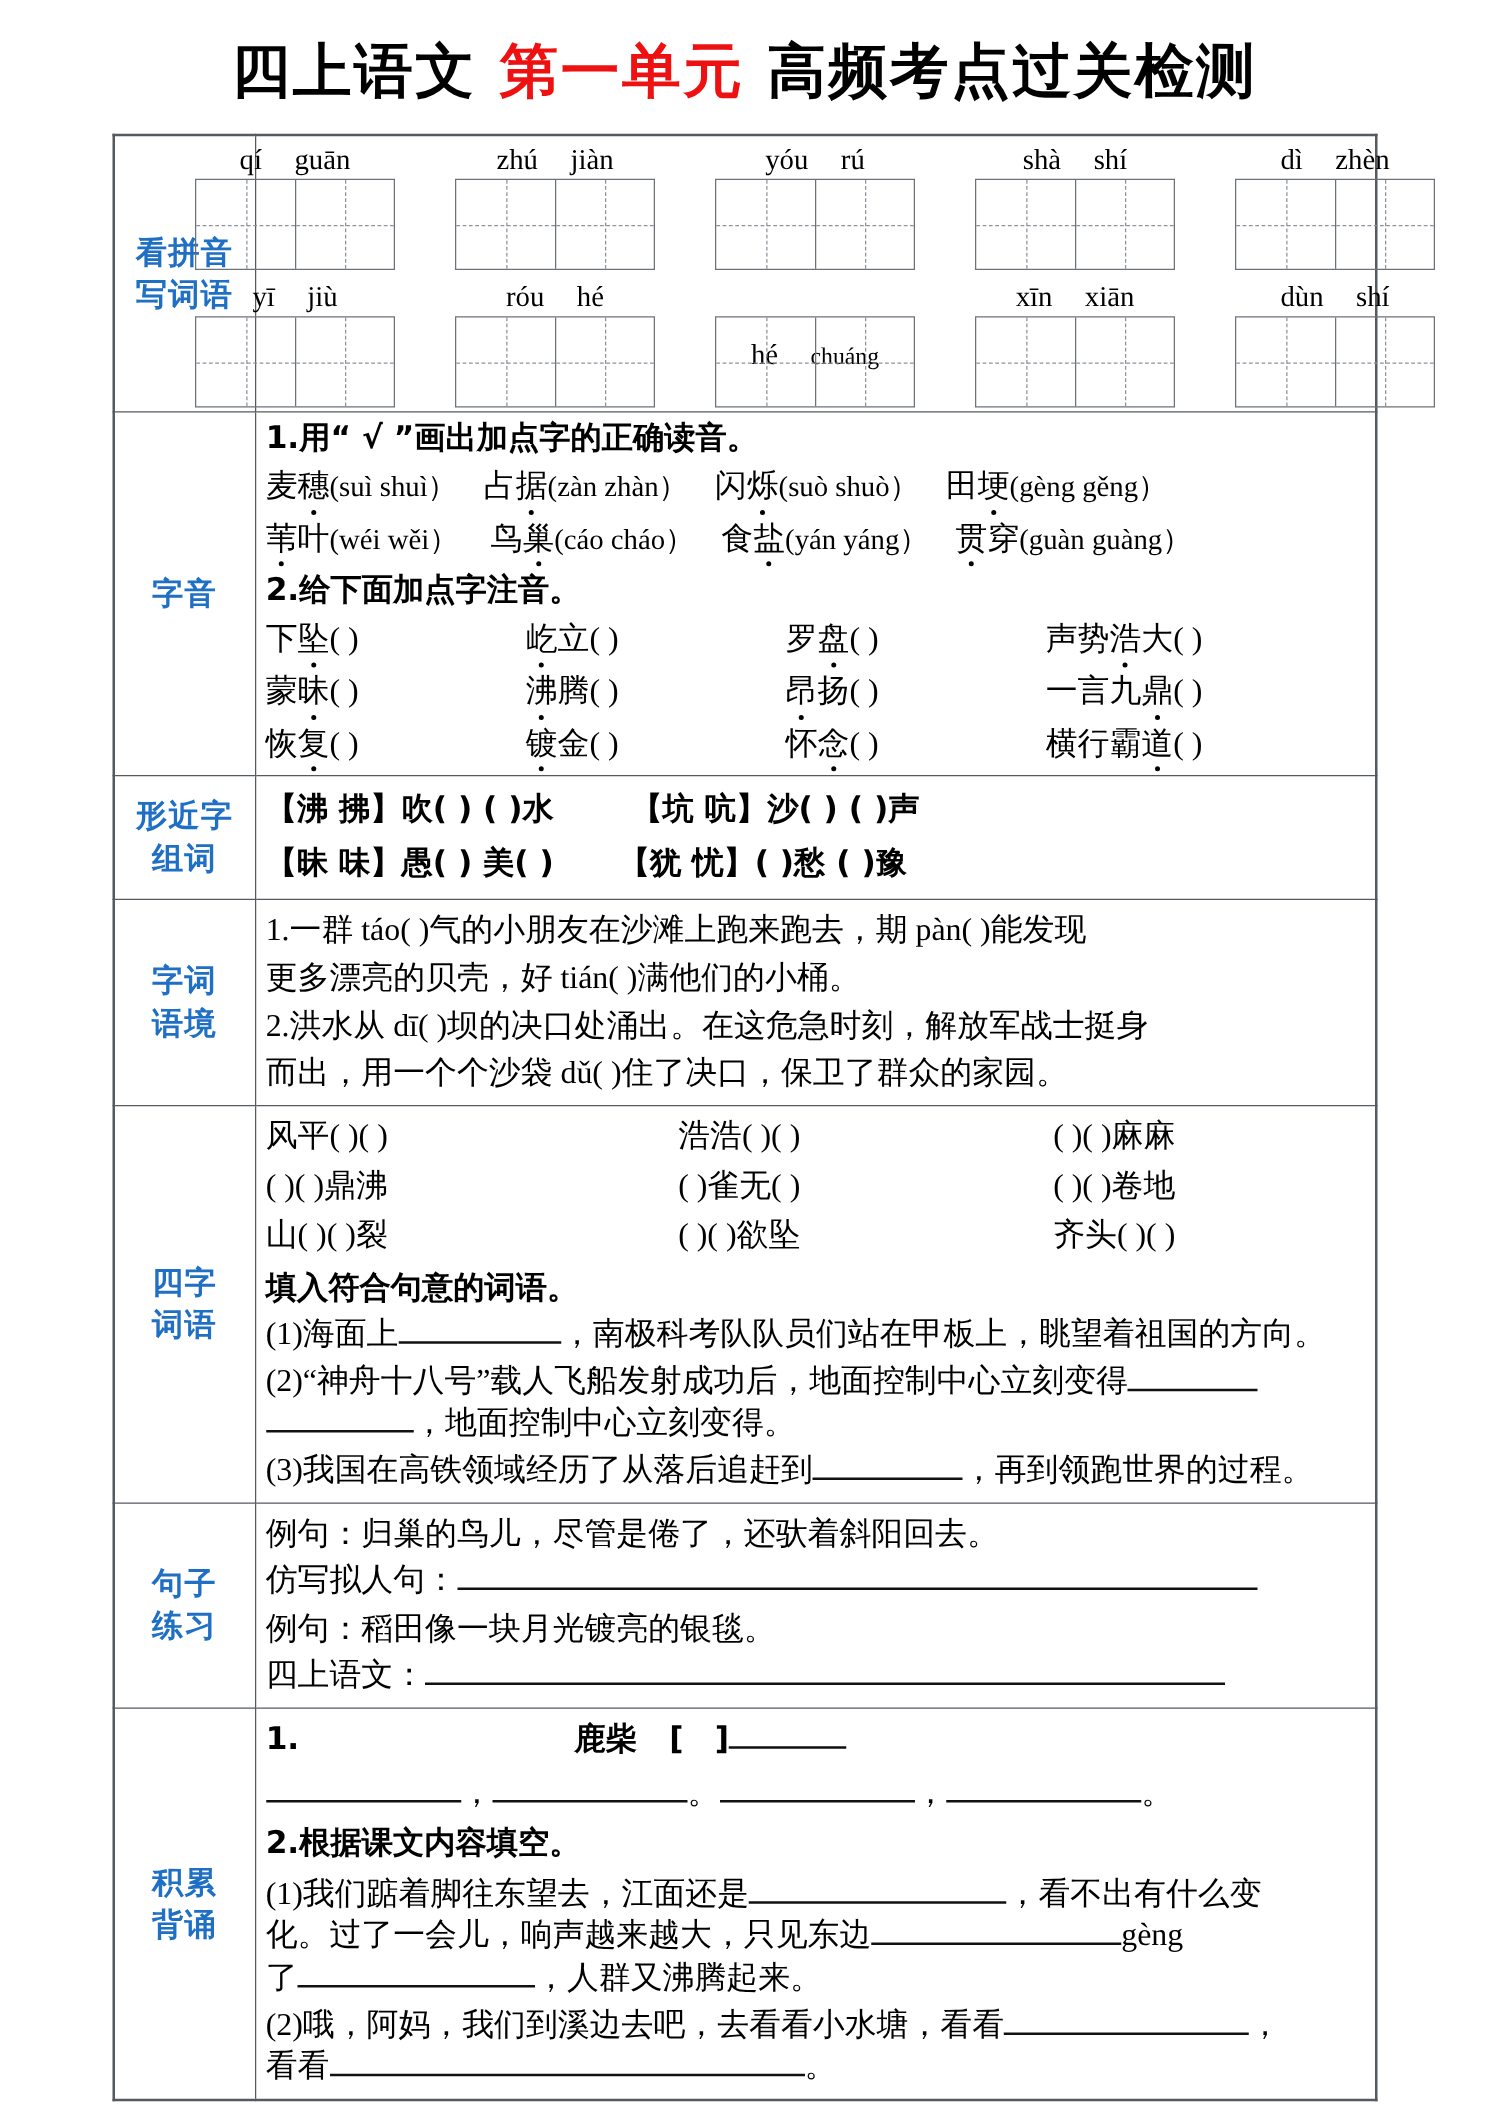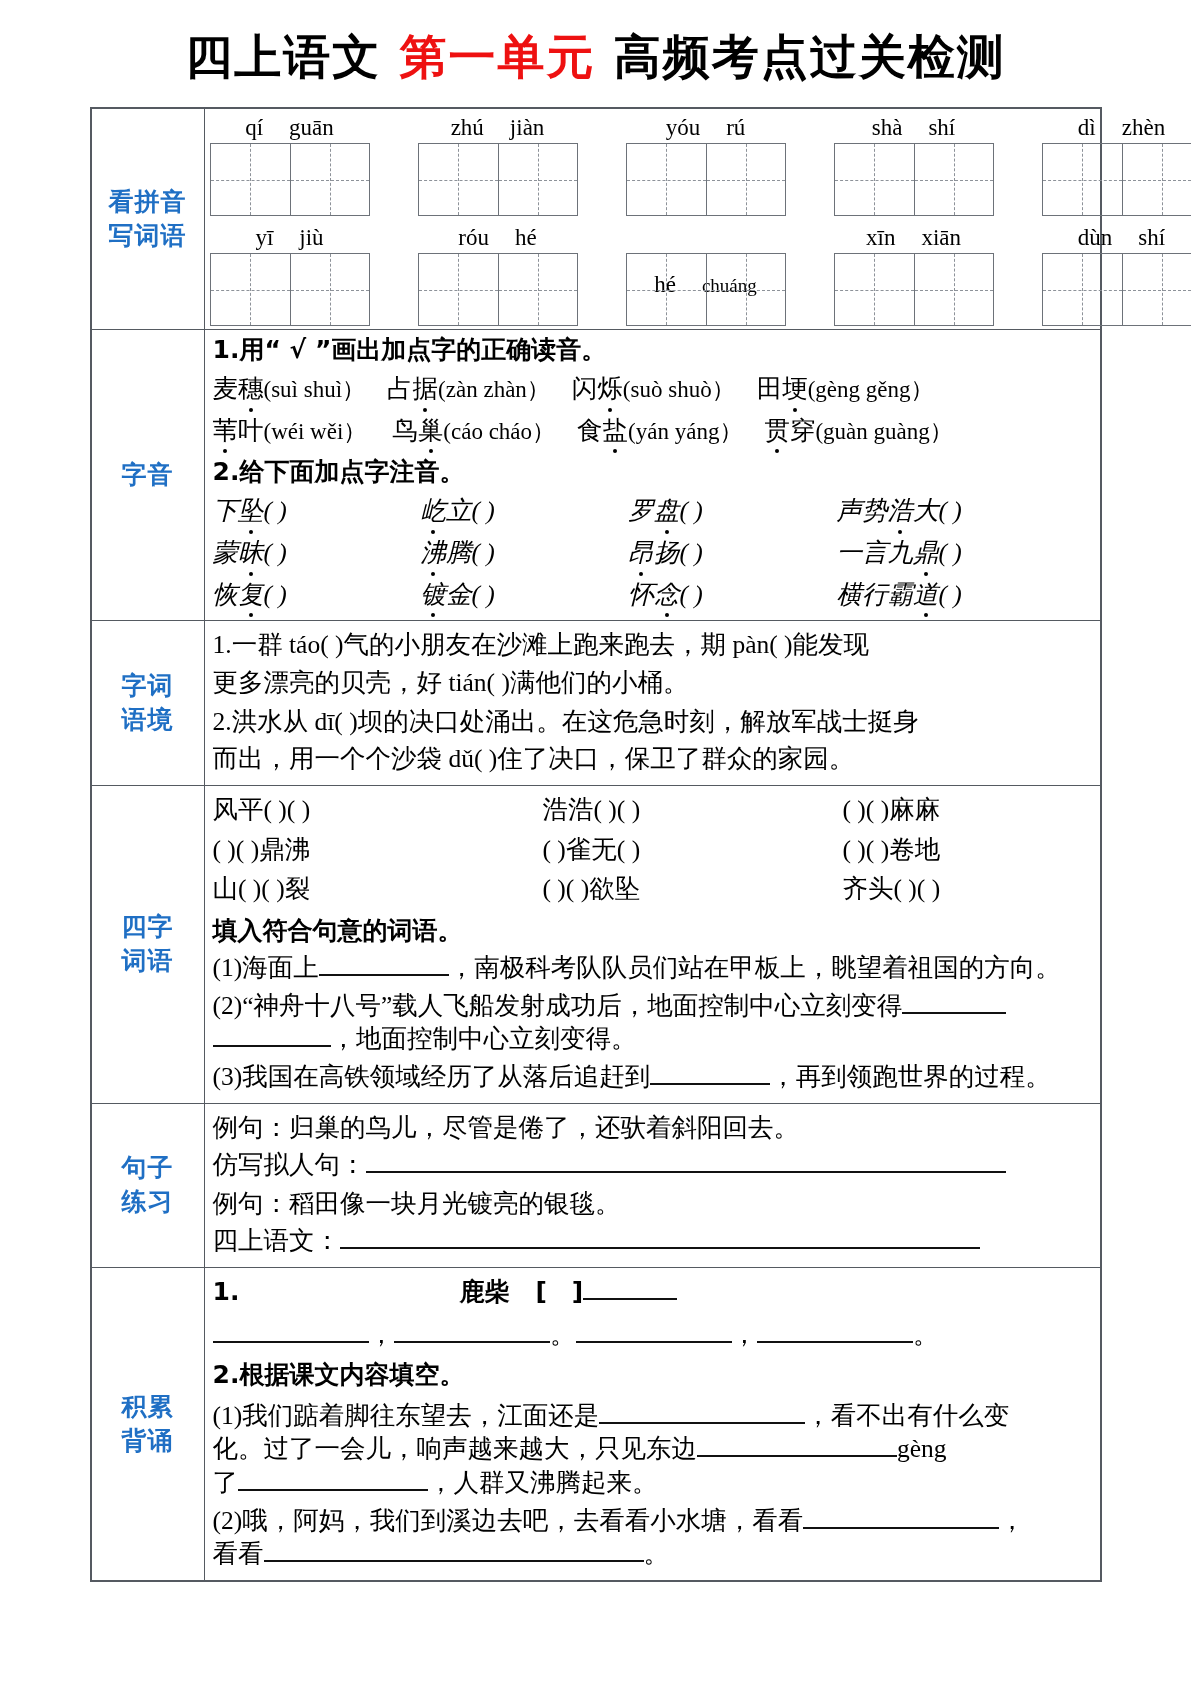--- a/index.html
+++ b/index.html
@@ -55,21 +55,21 @@
   }
   td.body {
     padding: 3px 6px 5px 8px;
     font-size: 25.5px;
     line-height: 1.32;
   }
 
   
   .pin-row {
     display: flex;
-    justify-content: space-between;
+    justify-content: center;
     padding: 4px 5px 3px 5px;
     gap: 48px;
   }
   .pin-cell { width: 166px; }
   .pin-text {
     text-align: center;
     font-size: 23px;
     letter-spacing: 0px;
     height: 30px;
     line-height: 30px;
@@ -121,21 +121,21 @@
     transform: translateX(-50%);
     bottom: -6px;
     width: 4px; height: 4px;
     border-radius: 50%;
     background: #000;
   }
   .sp { display: inline-block; }
   .py { font-size: 23px; }
 
   .cols4 { display: flex; }
-  .cols4 > div { white-space: nowrap; font-style: italic; }
+  .cols4 > div { white-space: nowrap; }
 
   .u {
     display: inline-block;
     border-bottom: 2px solid #111;
     vertical-align: baseline;
   }
   .tight { line-height: 1.3; }
 </style>
 </head>
 <body>
@@ -268,20 +268,34 @@
       <div class="q cols4" style="padding:0 0 4px 0">
         <div style="width:208px"><span>恢</span><span class="dotline">复</span><span></span><span>(        )</span></div>
         <div style="width:208px"><span></span><span class="dotline">镀</span><span>金</span><span>(        )</span></div>
         <div style="width:208px"><span>怀</span><span class="dotline">念</span><span></span><span>(        )</span></div>
         <div><span>横行霸</span><span class="dotline">道</span><span></span><span>(        )</span></div>
       </div>
 
     </td>
   </tr>
 
+  <tr>
+    <td class="lbl">
+      <div>形近字</div>
+      <div>组词</div>
+    </td>
+    <td class="body">
+      <div class="q bold" style="padding:6px 0 10px 0">
+        <span>【沸 拂】吹(    )   (    )水</span><span class="sp" style="width:62px"></span><span>【坑 吭】沙(    )   (    )声</span>
+      </div>
+      <div class="q bold" style="padding:0 0 8px 0">
+        <span>【昧 味】愚(    )    美(    )</span><span class="sp" style="width:52px"></span><span>【犹 忧】(    )愁   (    )豫</span>
+      </div>
+    </td>
+  </tr>
 
   <tr>
     <td class="lbl">
       <div>字词</div>
       <div>语境</div>
     </td>
     <td class="body tight">
       <div class="q" style="padding:4px 0 4px 0">1.一群 táo(    )气的小朋友在沙滩上跑来跑去，期 pàn(    )能发现</div>
       <div class="q" style="padding:0 0 5px 0">更多漂亮的贝壳，好 tián(    )满他们的小桶。</div>
       <div class="q" style="padding:0 0 4px 0">2.洪水从 dī(    )坝的决口处涌出。在这危急时刻，解放军战士挺身</div>

